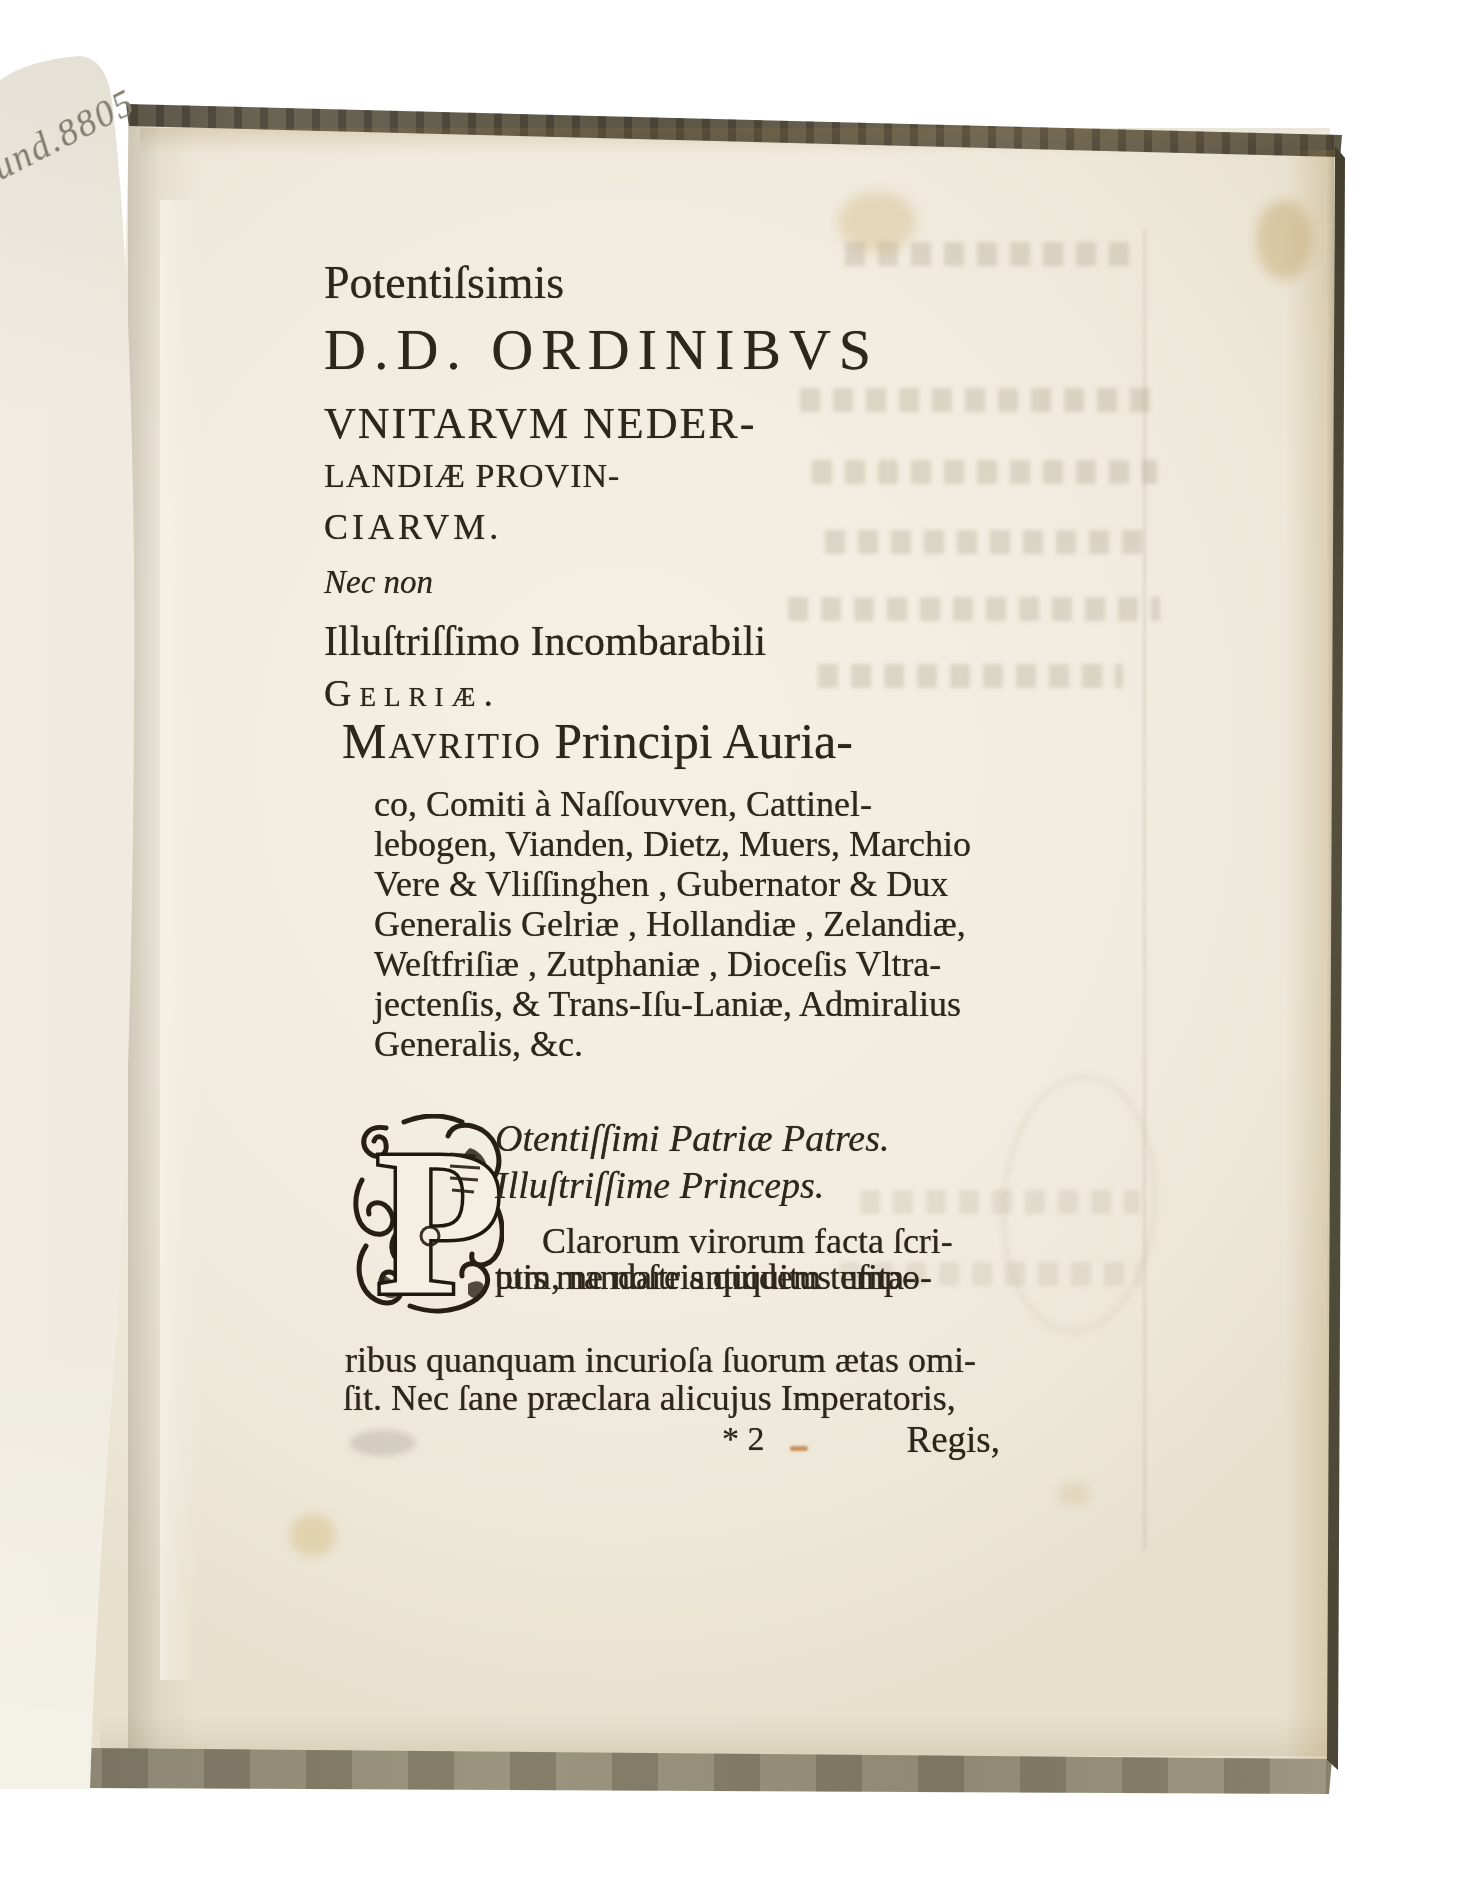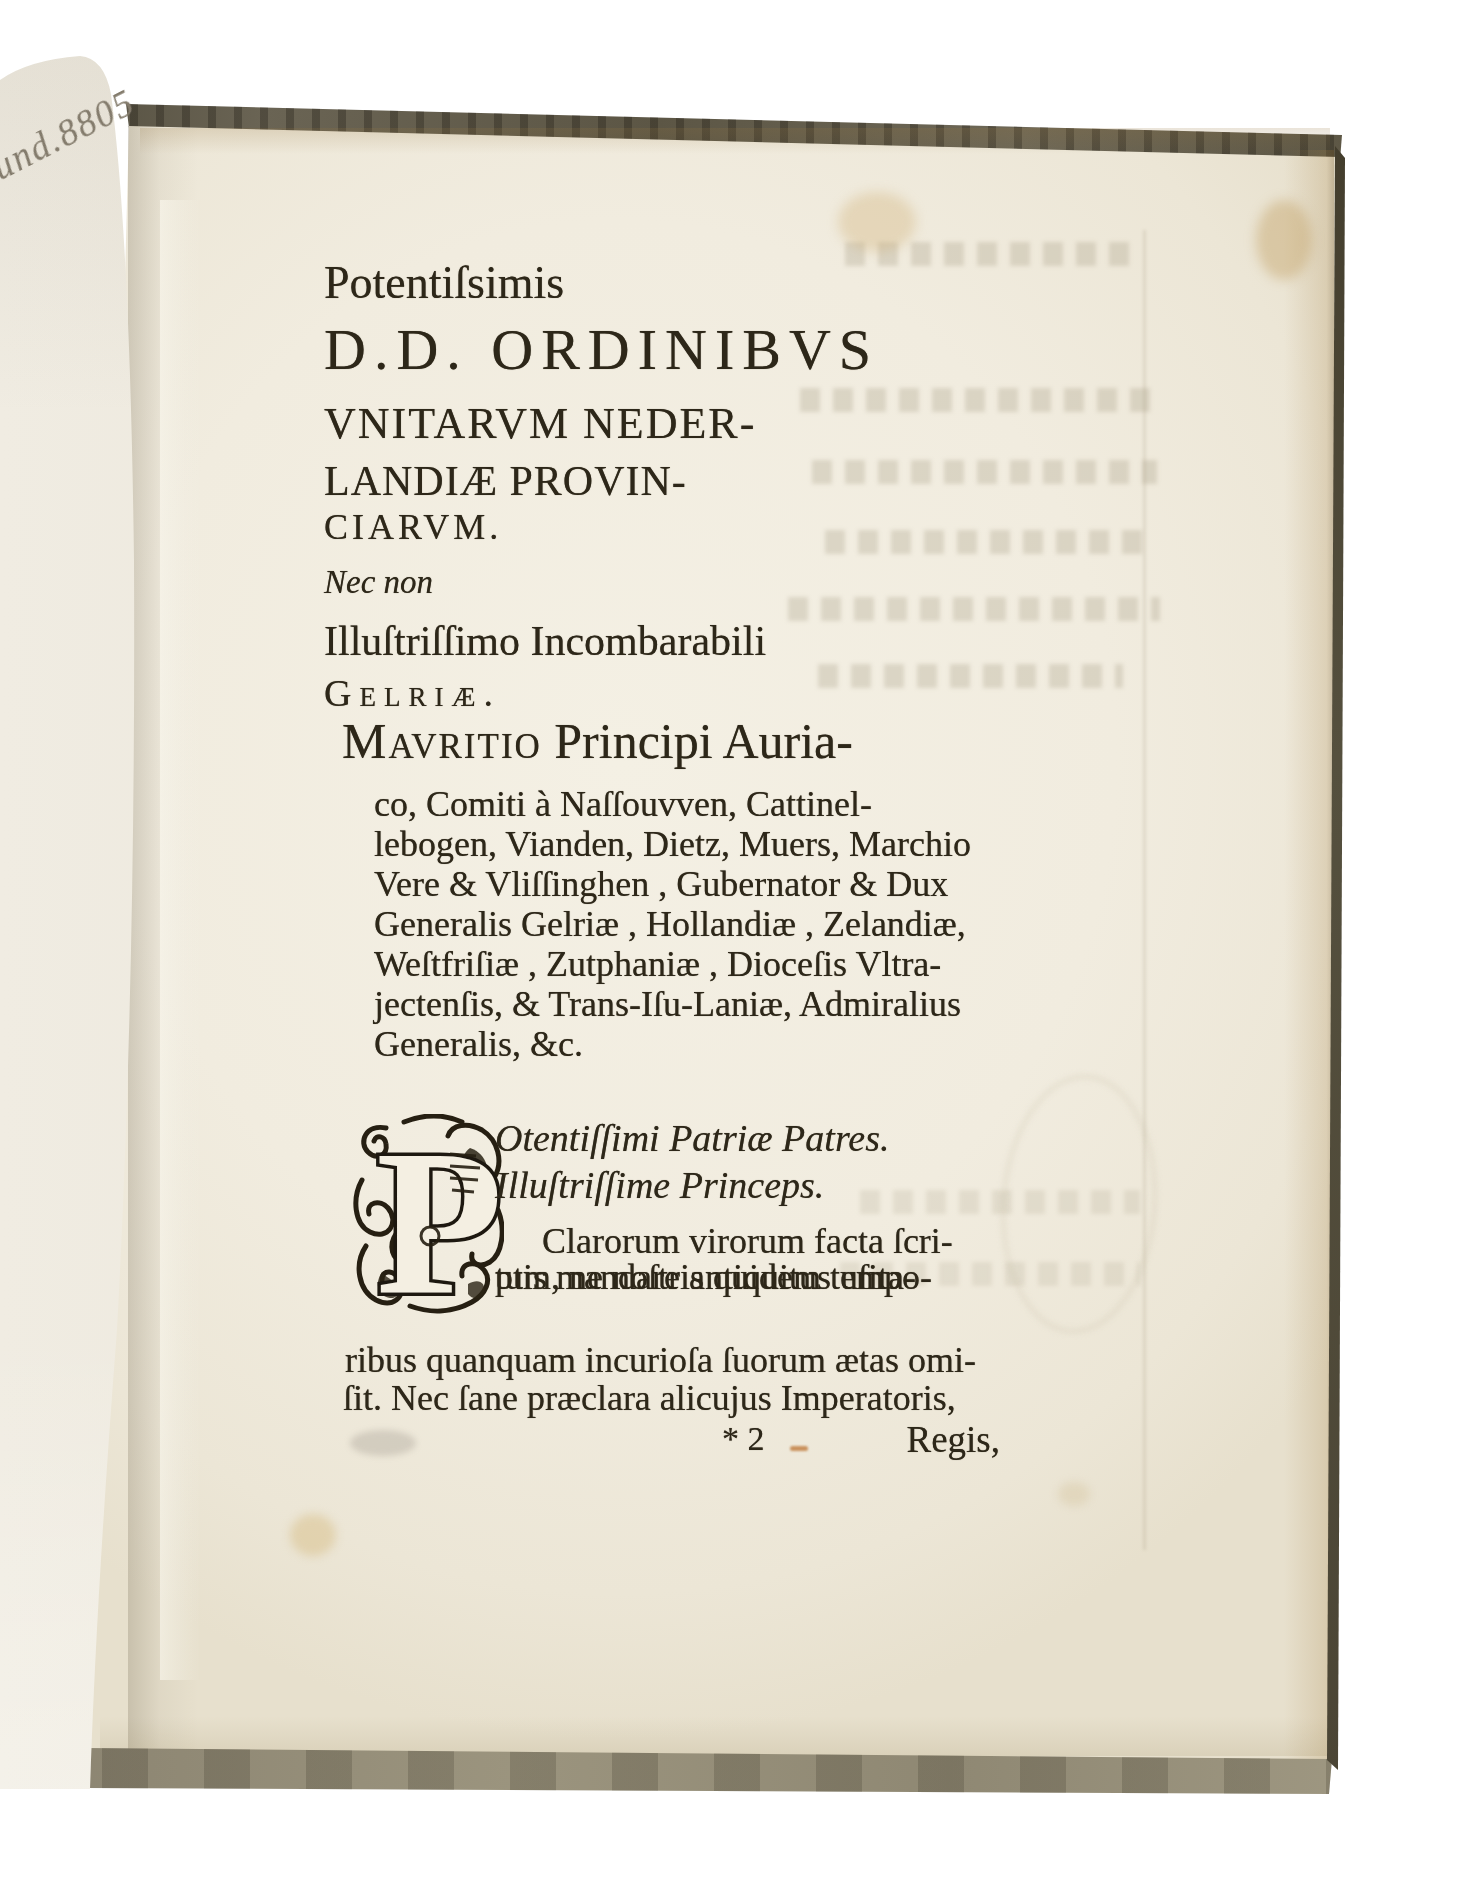--- a/index.html
+++ b/index.html
@@ -94,21 +94,21 @@
   .s3{left:290px;top:1514px;width:46px;height:42px;background:rgba(212,184,122,.42);filter:blur(5px);}
   .s4{left:790px;top:1446px;width:18px;height:5px;background:rgba(186,108,40,.70);filter:blur(1px);border-radius:3px;}
   .s5{left:1058px;top:1482px;width:32px;height:24px;background:rgba(203,183,138,.28);filter:blur(4px);}
   .smudge{left:350px;top:1430px;width:66px;height:26px;background:rgba(118,110,98,.22);filter:blur(3px);border-radius:50%;}
   
   .txt{color:#2d2719;text-shadow:0 0 .7px rgba(45,37,22,.75);white-space:nowrap;}
   .ctr{left:324px;width:660px;text-align:left;}
   .h-small   {top:256px;font-size:46px;}
   .h-ordin   {top:316px;font-size:58px;letter-spacing:8px;}
   .h-unit    {top:398px;font-size:44px;letter-spacing:2px;}
-  .h-landiae {top:457px;font-size:42px;letter-spacing:1px;}
+  .h-landiae {top:457px;font-size:34px;letter-spacing:1px;}
   .h-ciarvm  {top:506px;font-size:36px;letter-spacing:4px;}
   .h-necnon  {top:564px;font-size:33px;font-style:italic;}
   .h-illvstr {top:617px;font-size:42px;}
   .h-heroi   {top:671px;font-size:38px;font-variant:small-caps;letter-spacing:8px;}
   .h-maurit  {top:712px;left:342px;font-size:50px;}
   .h-maurit .nm{font-variant:small-caps;letter-spacing:2px;}
   .titleline {left:374px;font-size:36px;}
   .t1{top:783px;} .t2{top:823px;} .t3{top:863px;} .t4{top:903px;}
   .t5{top:943px;} .t6{top:983px;} .t7{top:1023px;}
   .salute    {left:495px;font-size:38px;font-style:italic;}

